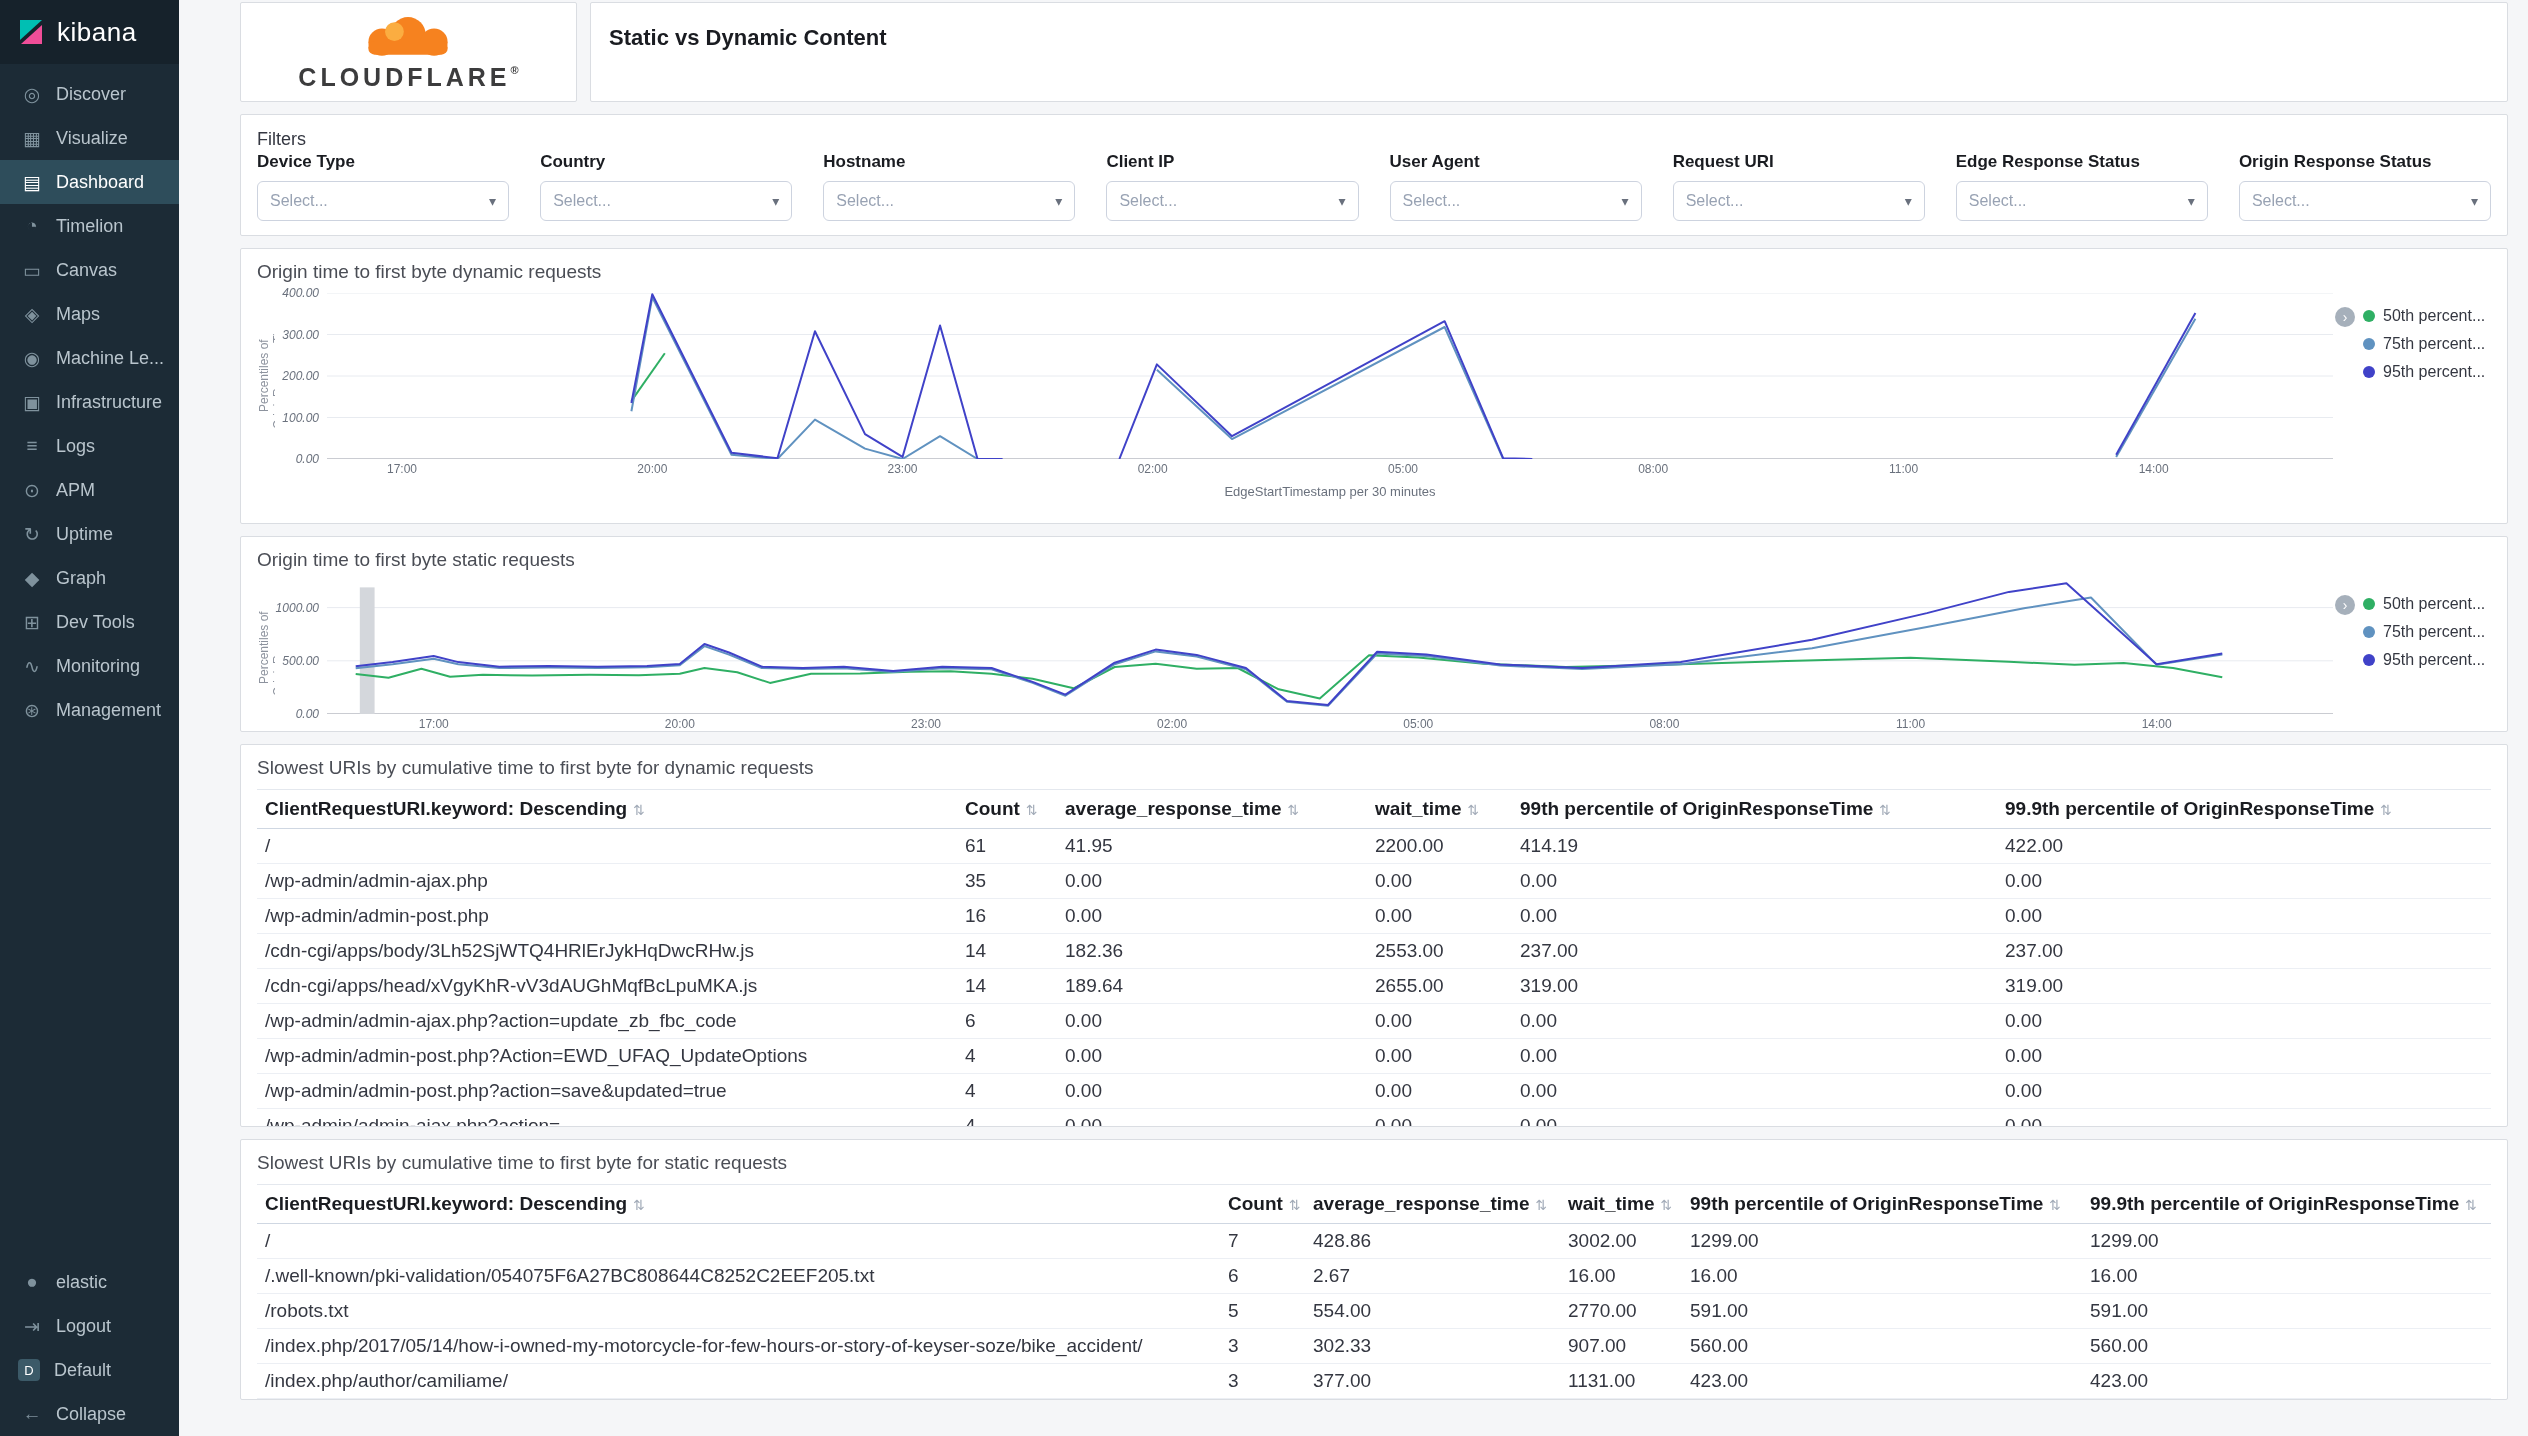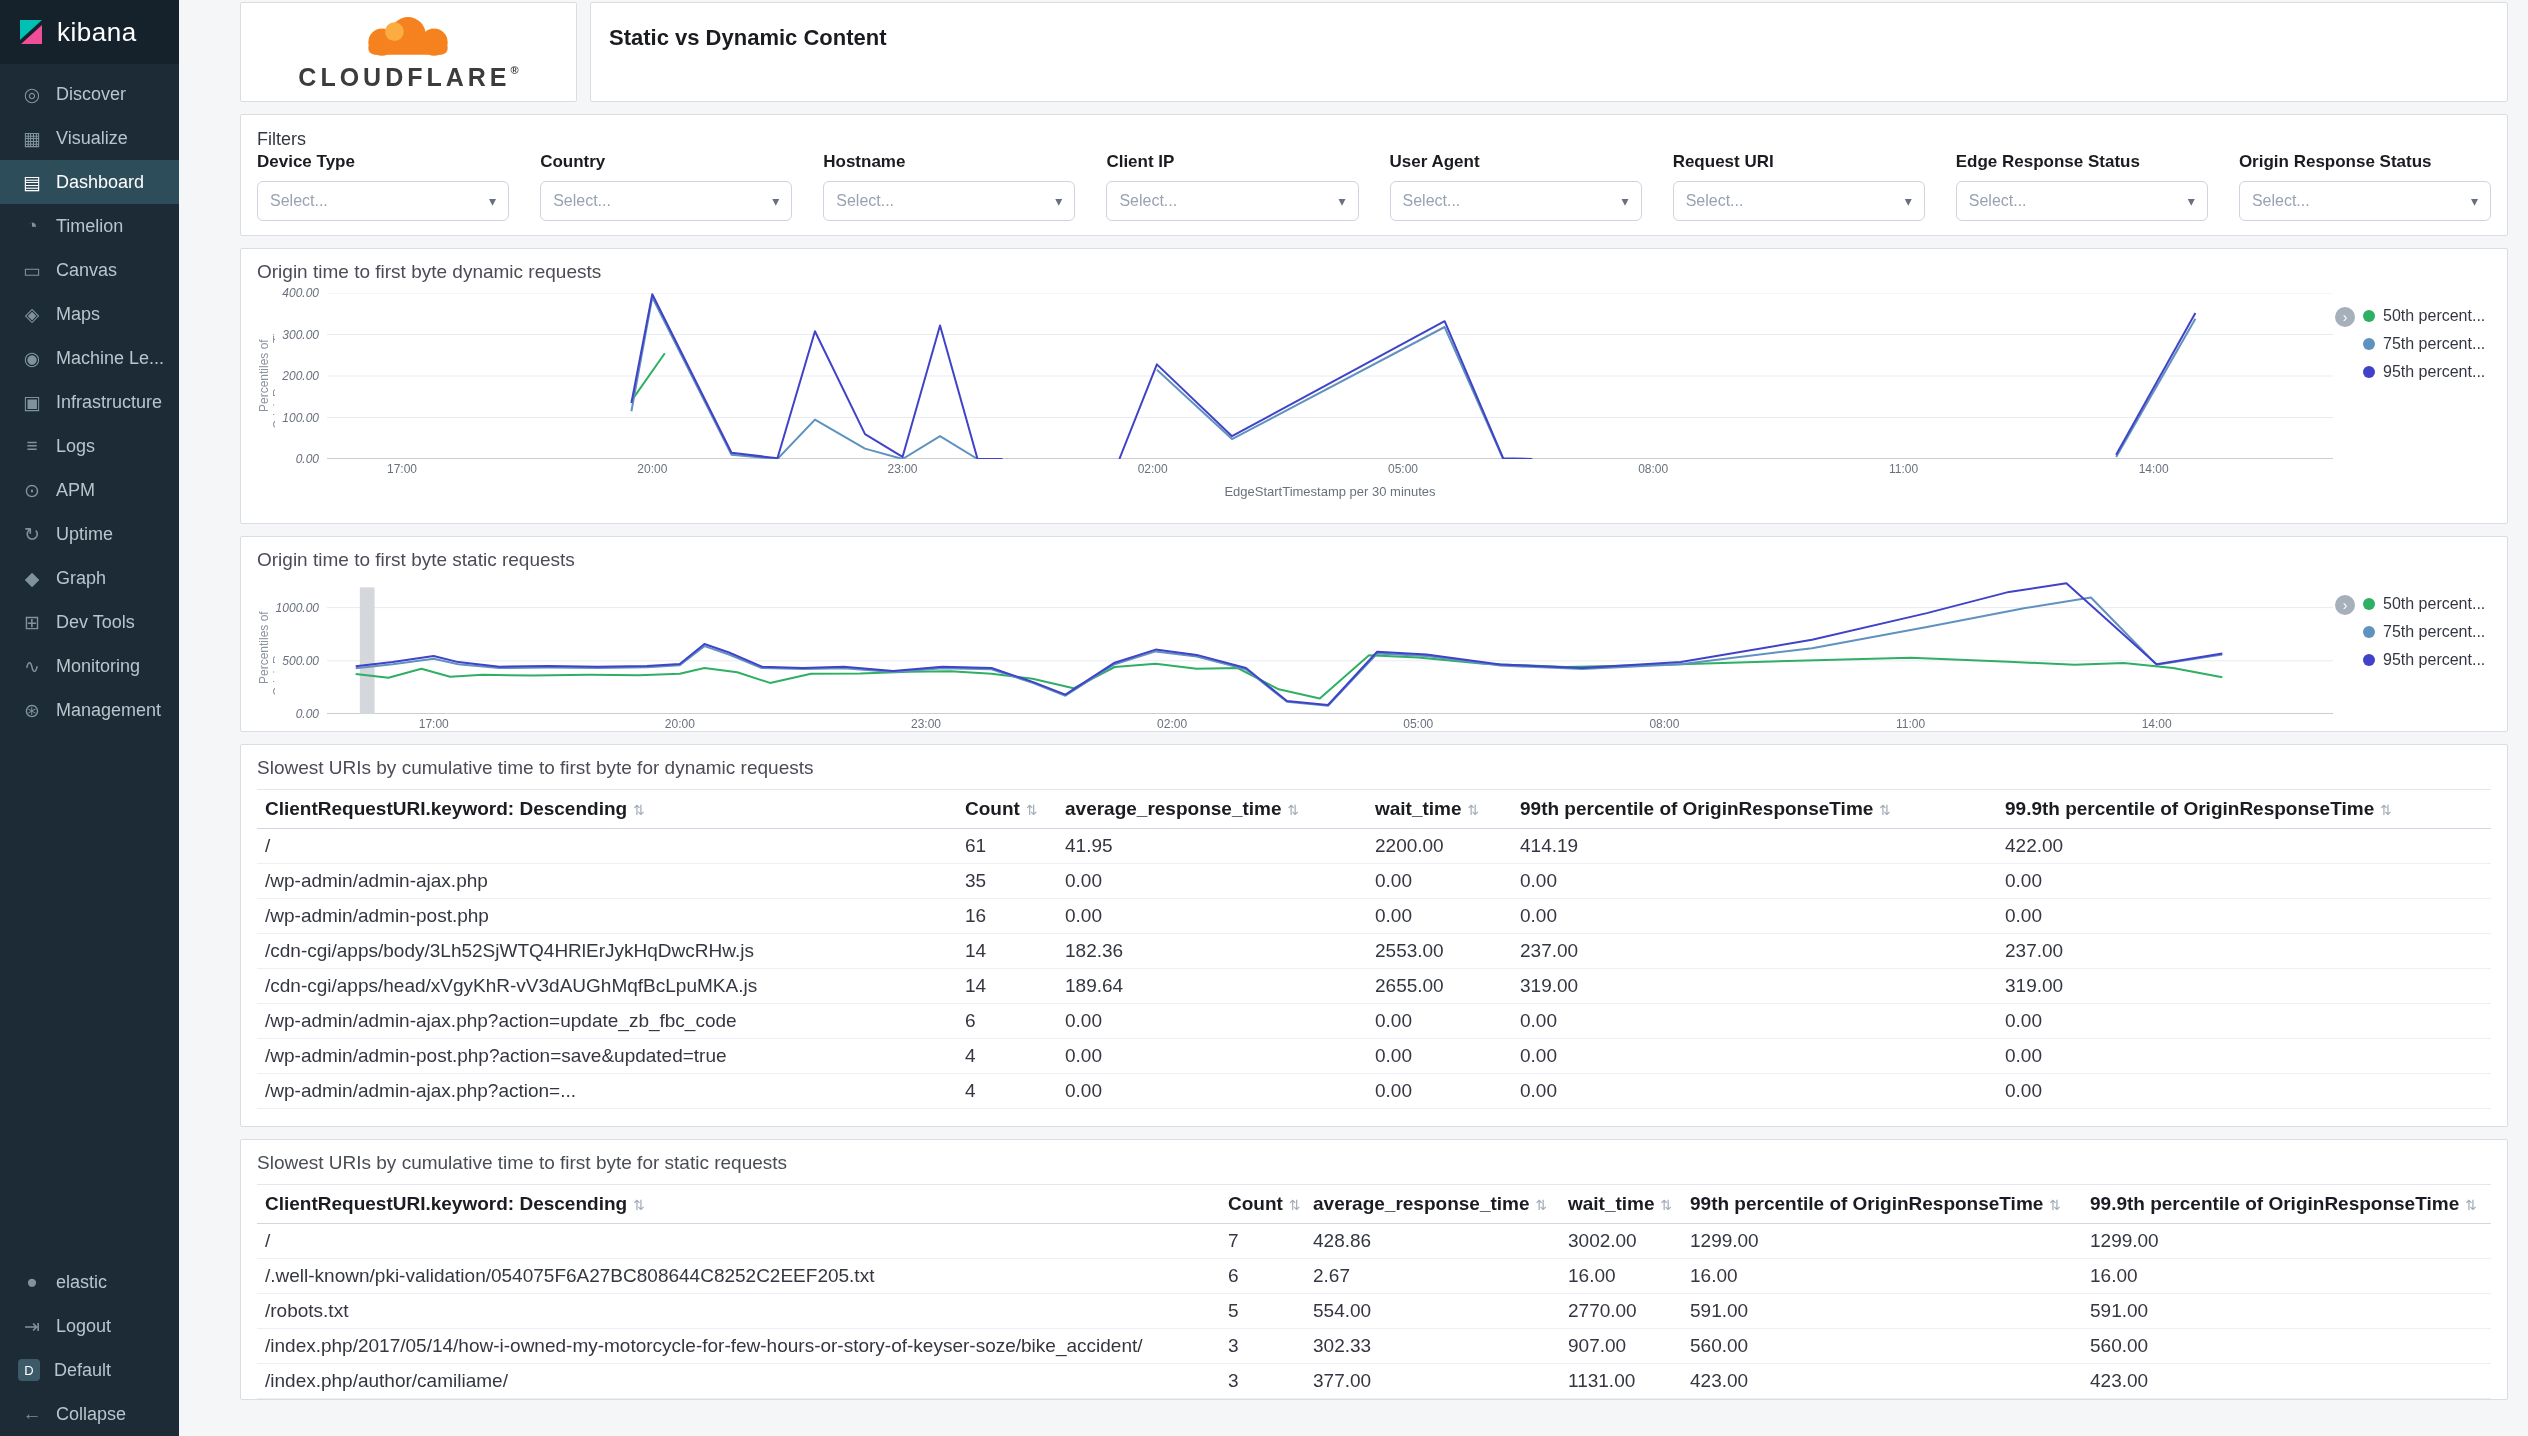--- a/index.html
+++ b/index.html
@@ -414,20 +414,28 @@
             </tr>
             <tr>
               <td>/wp-admin/admin-ajax.php?action=update_zb_fbc_code</td>
               <td>6</td>
               <td>0.00</td>
               <td>0.00</td>
               <td>0.00</td>
               <td>0.00</td>
             </tr>
             <tr>
+              <td>/wp-admin/admin-post.php?Action=EWD_UFAQ_UpdateOptions</td>
+              <td>4</td>
+              <td>0.00</td>
+              <td>0.00</td>
+              <td>0.00</td>
+              <td>0.00</td>
+            </tr>
+            <tr>
               <td>/wp-admin/admin-post.php?action=save&amp;updated=true</td>
               <td>4</td>
               <td>0.00</td>
               <td>0.00</td>
               <td>0.00</td>
               <td>0.00</td>
             </tr>
             <tr>
               <td>/wp-admin/admin-ajax.php?action=...</td>
               <td>4</td>

